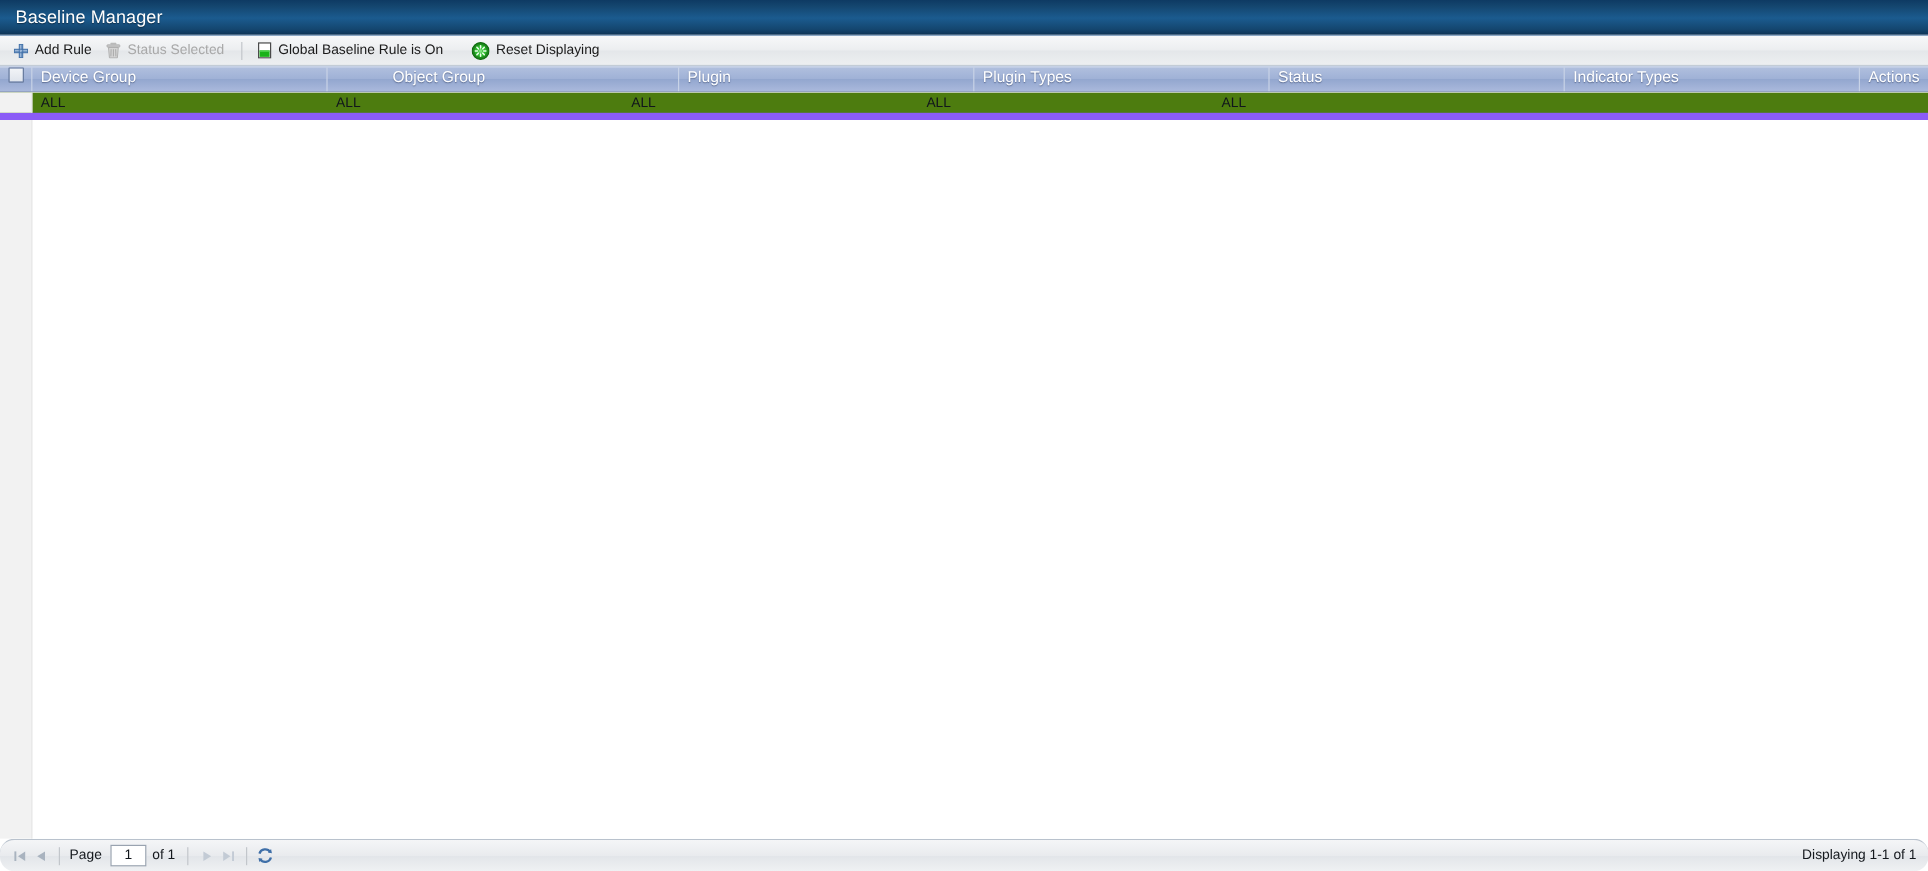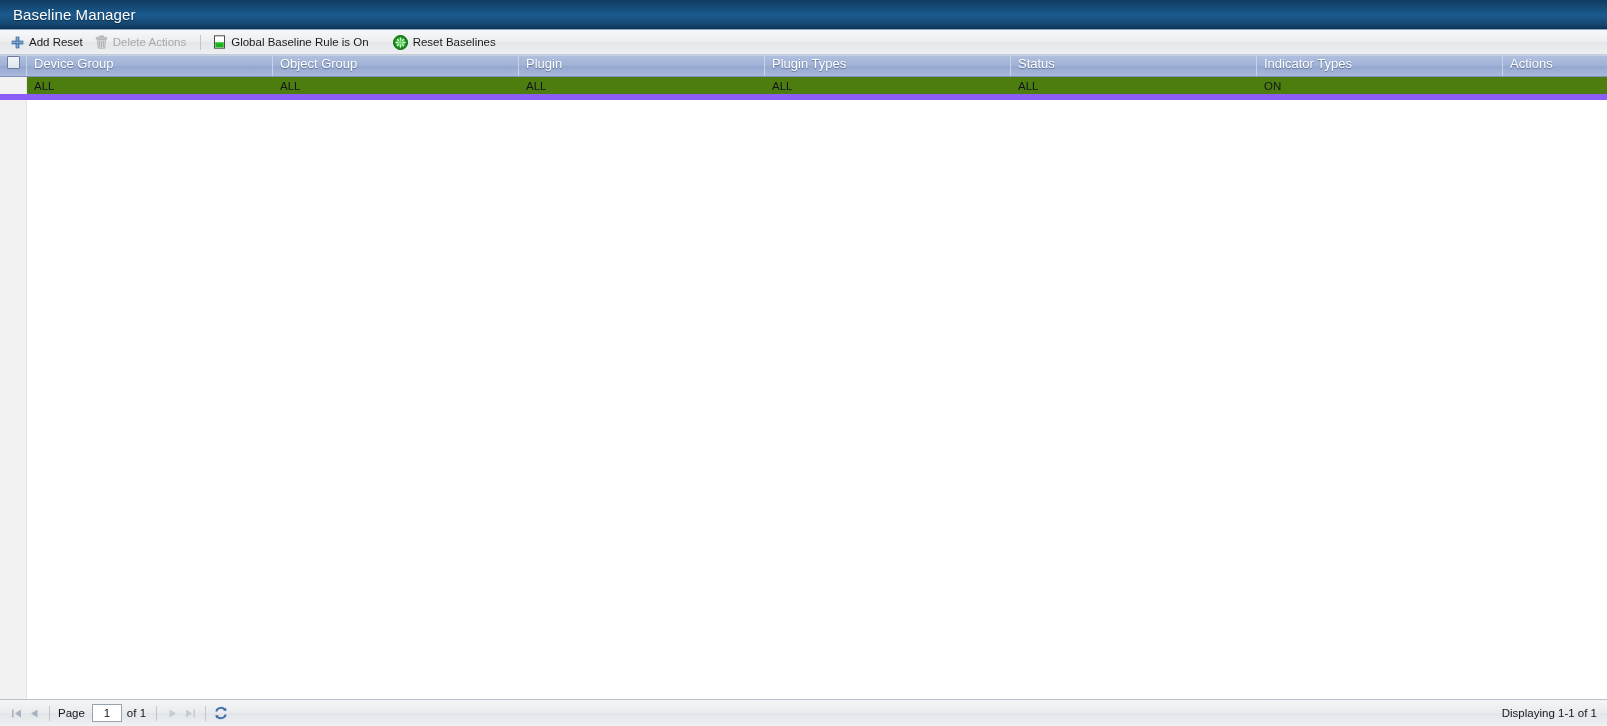--- a/index.html
+++ b/index.html
@@ -156,20 +156,21 @@
   
   .footer {
     height: 27px;
     flex: 0 0 27px;
     background: linear-gradient(to bottom, #f4f5f7 0%, #e9ebee 50%, #e2e5e9 51%, #eff1f3 100%);
     border-top: 1px solid #b9c2cd;
     display: flex;
     align-items: center;
     padding: 0 7px;
     position: relative;
+    border-radius: 12px;
   }
   .pbtn {
     width: 18px; height: 18px;
     display: flex; align-items: center; justify-content: center;
     border: 1px solid transparent;
     border-radius: 2px;
     cursor: default;
   }
   .pbtn.enabled { cursor: pointer; }
   .psep {
@@ -212,35 +213,35 @@
       <span class="ico">
         <svg width="13" height="13" viewBox="0 0 13 13">
           <rect x="5" y="1" width="3" height="11" fill="#5a84b5"></rect>
           <rect x="1" y="5" width="11" height="3" fill="#5a84b5"></rect>
           <rect x="5.6" y="1" width="1.2" height="11" fill="#9ab6d8"></rect>
           <rect x="1" y="5.6" width="11" height="1.2" fill="#9ab6d8"></rect>
           <rect x="5" y="1" width="3" height="11" fill="none" stroke="#3f6fa8" stroke-width="0.7"></rect>
           <rect x="1" y="5" width="11" height="3" fill="none" stroke="#3f6fa8" stroke-width="0.7"></rect>
         </svg>
       </span>
-      <span>Add Reset</span>
+      <span>Add Rule</span>
     </div>
 
     <div class="tbtn disabled">
       <span class="ico">
         <svg width="13" height="14" viewBox="0 0 13 14">
           <rect x="4" y="0.6" width="5" height="1.4" rx="0.4" fill="#b9b9b9"></rect>
           <rect x="1.2" y="2.3" width="10.6" height="2" rx="0.5" fill="#c6c6c6" stroke="#a8a8a8" stroke-width="0.6"></rect>
           <path d="M2.4 4.6 L10.6 4.6 L9.8 13.2 L3.2 13.2 Z" fill="#d6d6d6" stroke="#a8a8a8" stroke-width="0.7"></path>
           <line x1="4.6" y1="6" x2="4.4" y2="12" stroke="#a0a0a0" stroke-width="0.7"></line>
           <line x1="6.5" y1="6" x2="6.5" y2="12" stroke="#a0a0a0" stroke-width="0.7"></line>
           <line x1="8.4" y1="6" x2="8.6" y2="12" stroke="#a0a0a0" stroke-width="0.7"></line>
         </svg>
       </span>
-      <span>Delete Actions</span>
+      <span>Status Selected</span>
     </div>
 
     <div class="tsep"></div>
 
     <div class="tbtn">
       <span class="ico">
         <svg width="13" height="14" viewBox="0 0 13 14">
           <rect x="1.5" y="0.8" width="10" height="12.4" fill="#ffffff" stroke="#4a4a4a" stroke-width="1"></rect>
           <rect x="2.3" y="7" width="8.4" height="5.4" fill="#19b219"></rect>
           <rect x="2.3" y="7" width="8.4" height="1.2" fill="#4fd24f"></rect>
@@ -260,33 +261,33 @@
             <line x1="3.1" y1="7.5" x2="5.0" y2="7.5"></line>
             <line x1="10.0" y1="7.5" x2="11.9" y2="7.5"></line>
             <line x1="4.4" y1="4.4" x2="5.7" y2="5.7"></line>
             <line x1="9.3" y1="9.3" x2="10.6" y2="10.6"></line>
             <line x1="10.6" y1="4.4" x2="9.3" y2="5.7"></line>
             <line x1="5.7" y1="9.3" x2="4.4" y2="10.6"></line>
           </g>
           <circle cx="7.5" cy="7.5" r="1.6" fill="#7ae07a"></circle>
         </svg>
       </span>
-      <span>Reset Baselines</span>
+      <span>Reset Displaying</span>
     </div>
 
   </div>
 
   <div class="gridhdr">
     <div class="hcell cb" style="width:27px;flex:0 0 27px;">
       <span class="hdrcheck"></span>
     </div>
     <div class="hcell" style="width:246px;flex:0 0 246px;">
       <span>Device Group</span>
     </div>
-    <div class="hcell" style="width:246px;flex:0 0 246px;">
+    <div class="hcell" style="width:246px;flex:0 0 246px;margin-left:47px;">
       <span>Object Group</span>
     </div>
     <div class="hcell" style="width:246px;flex:0 0 246px;">
       <span>Plugin</span>
     </div>
     <div class="hcell" style="width:246px;flex:0 0 246px;">
       <span>Plugin Types</span>
     </div>
     <div class="hcell" style="width:246px;flex:0 0 246px;">
       <span>Status</span>
@@ -313,23 +314,20 @@
         <span>ALL</span>
       </div>
       <div class="cell" style="width:246px;flex:0 0 246px;">
         <span>ALL</span>
       </div>
       <div class="cell" style="width:246px;flex:0 0 246px;">
         <span>ALL</span>
       </div>
       <div class="cell" style="width:246px;flex:0 0 246px;">
         <span>ALL</span>
-      </div>
-      <div class="cell" style="width:246px;flex:0 0 246px;">
-        <span>ON</span>
       </div>
       <div class="cell" style="flex:1 1 auto;">
         <span></span>
       </div>
     </div>
 
   </div>
 
   <div class="footer">
 

